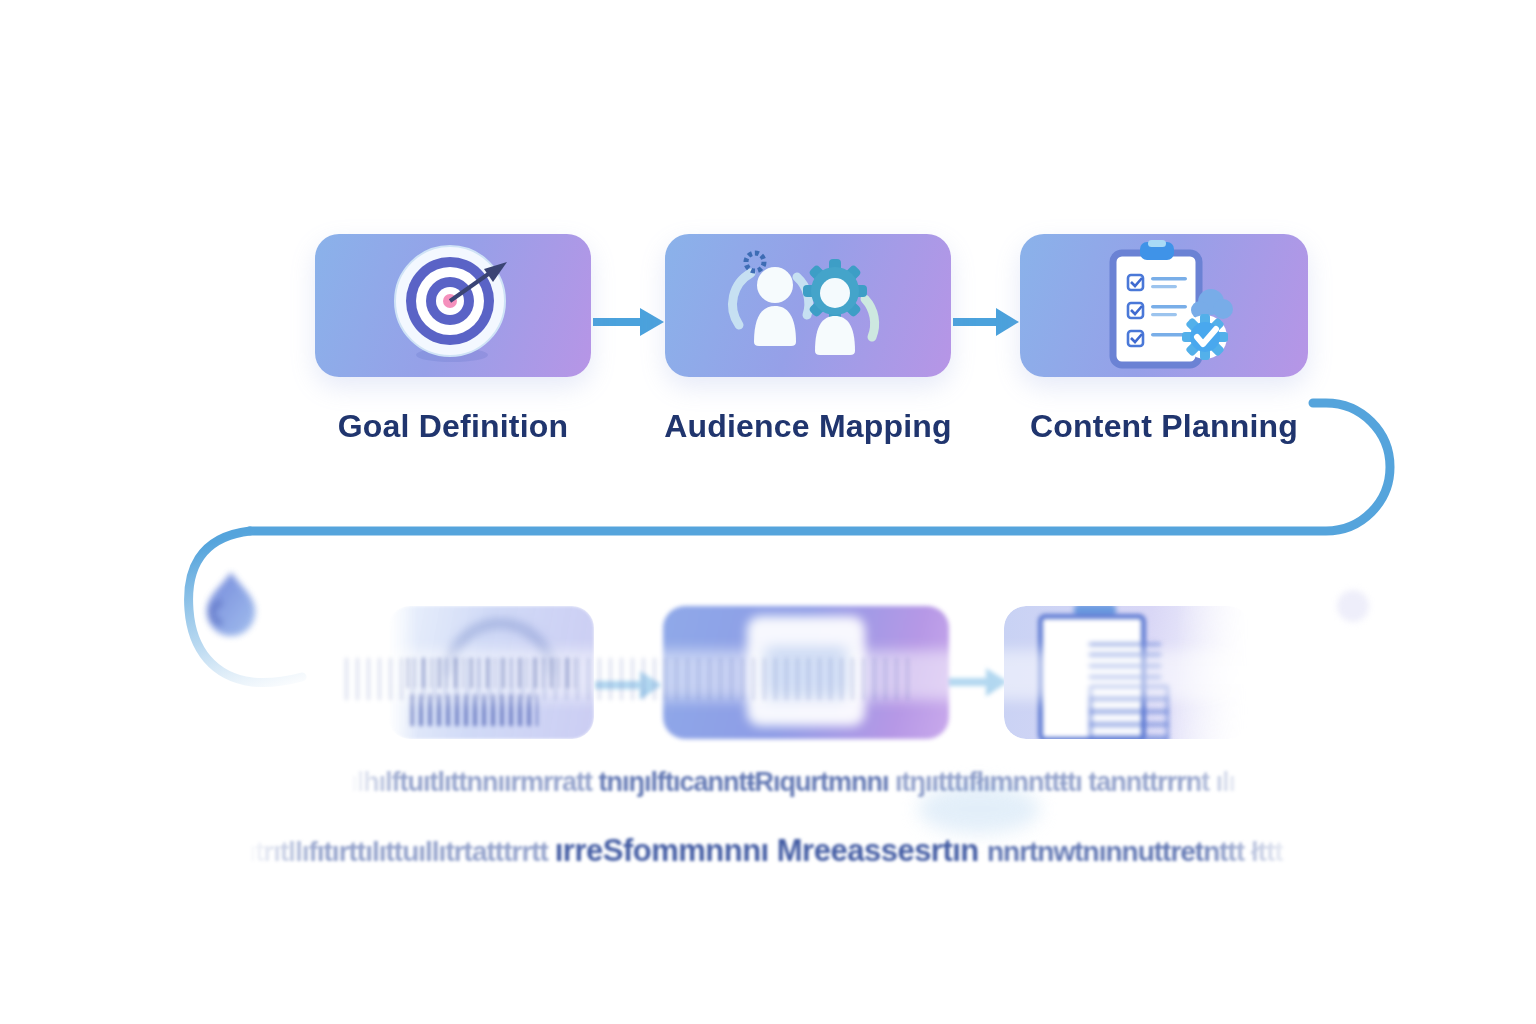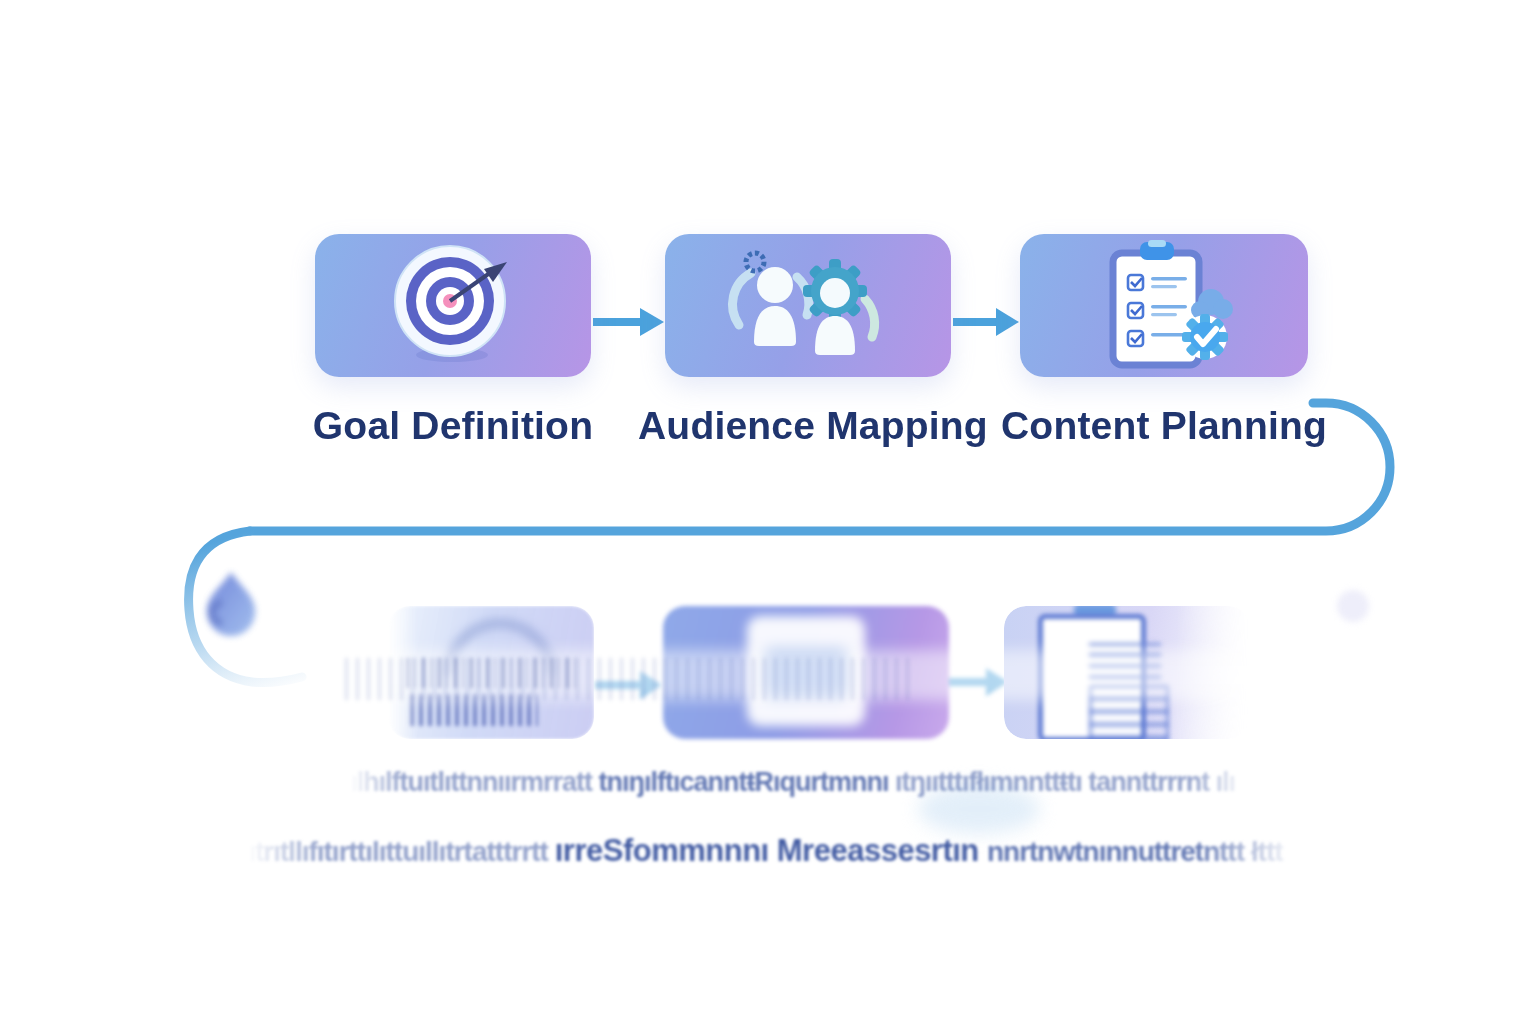--- a/index.html
+++ b/index.html
@@ -12,21 +12,21 @@
     position:absolute;top:234px;height:143px;border-radius:24px;
     background:linear-gradient(108deg,var(--card-blue) 0%,var(--card-indigo) 48%,var(--card-purple) 100%);
     box-shadow:0 10px 26px rgba(130,150,220,.20);
     display:flex;align-items:center;justify-content:center;
   }
   #card-goal{left:315px;width:276px;}
   #card-audience{left:665px;width:286px;}
   #card-content{left:1020px;width:288px;}
   .step-label{
     position:absolute;top:406px;height:40px;line-height:40px;
-    text-align:center;font-size:39px;font-weight:700;color:var(--label-navy);
+    text-align:center;font-size:32px;font-weight:700;color:var(--label-navy);
     letter-spacing:.2px;white-space:nowrap;
   }
   #label-goal{left:283px;width:340px;}
   #label-audience{left:638px;width:340px;}
   #label-content{left:994px;width:340px;text-align:center;}
   
   #flow-svg{position:absolute;left:0;top:0;pointer-events:none;}
   
   .blur-card{position:absolute;top:606px;height:133px;border-radius:22px;}
   #bbox1{

